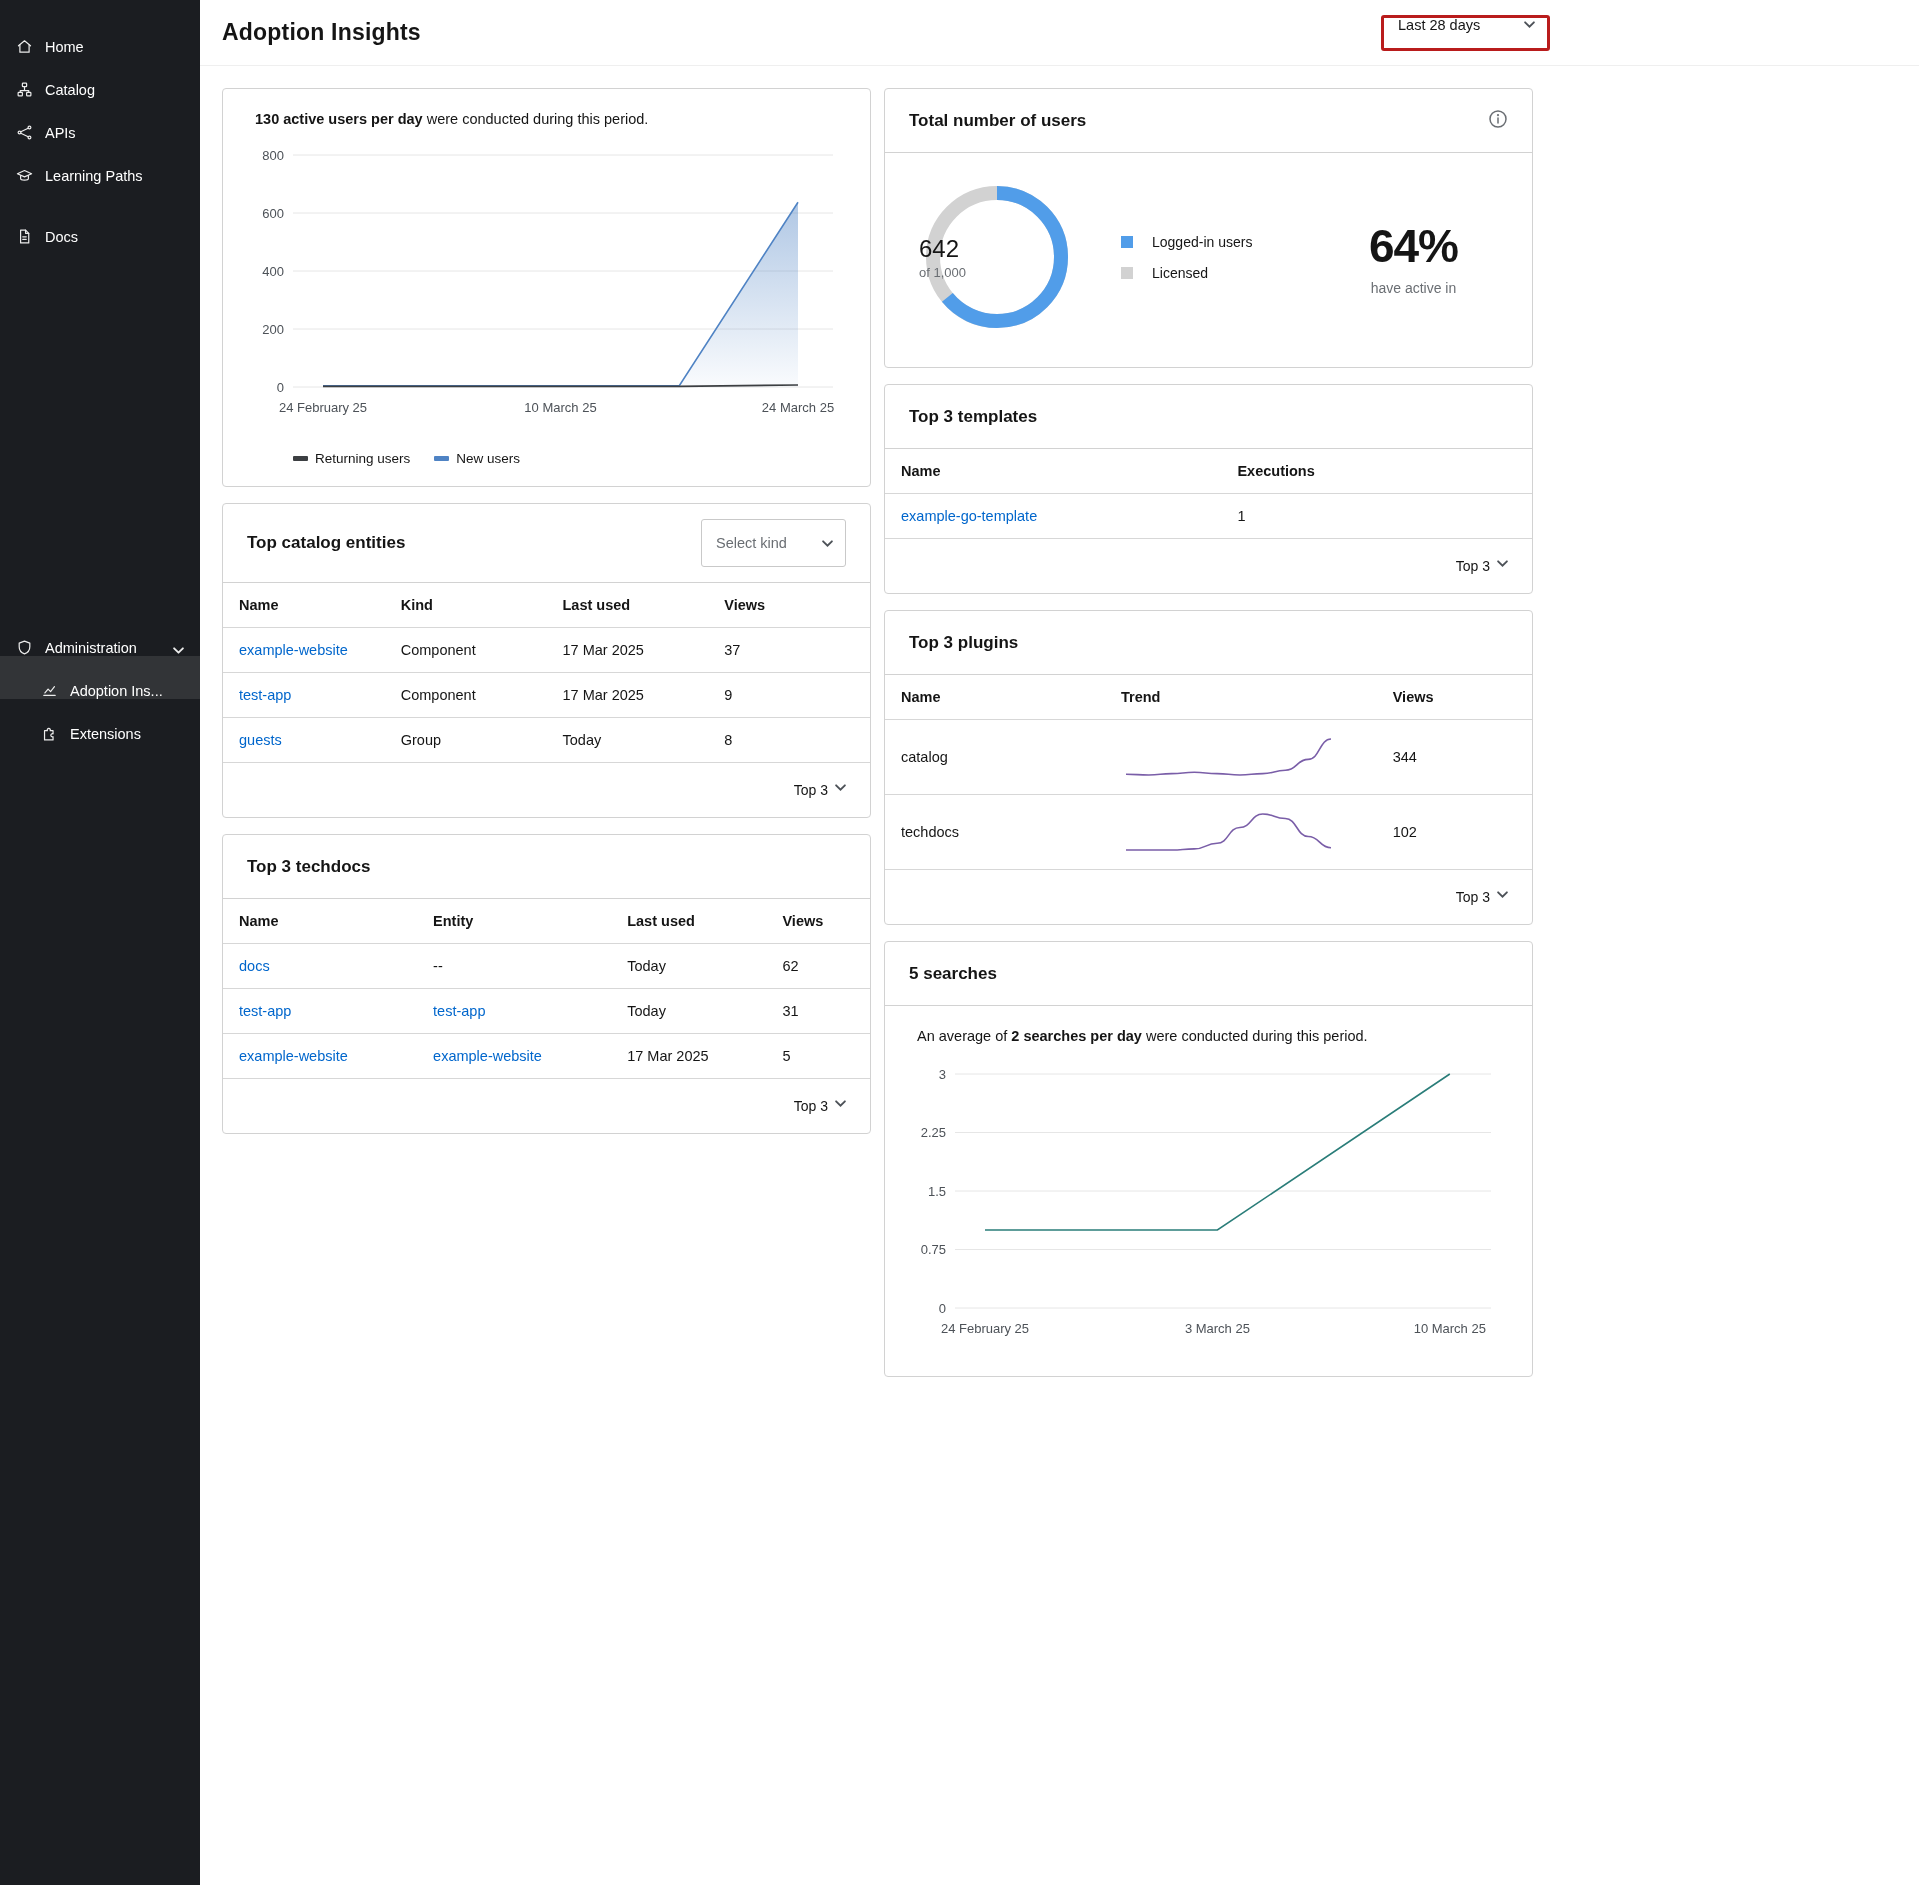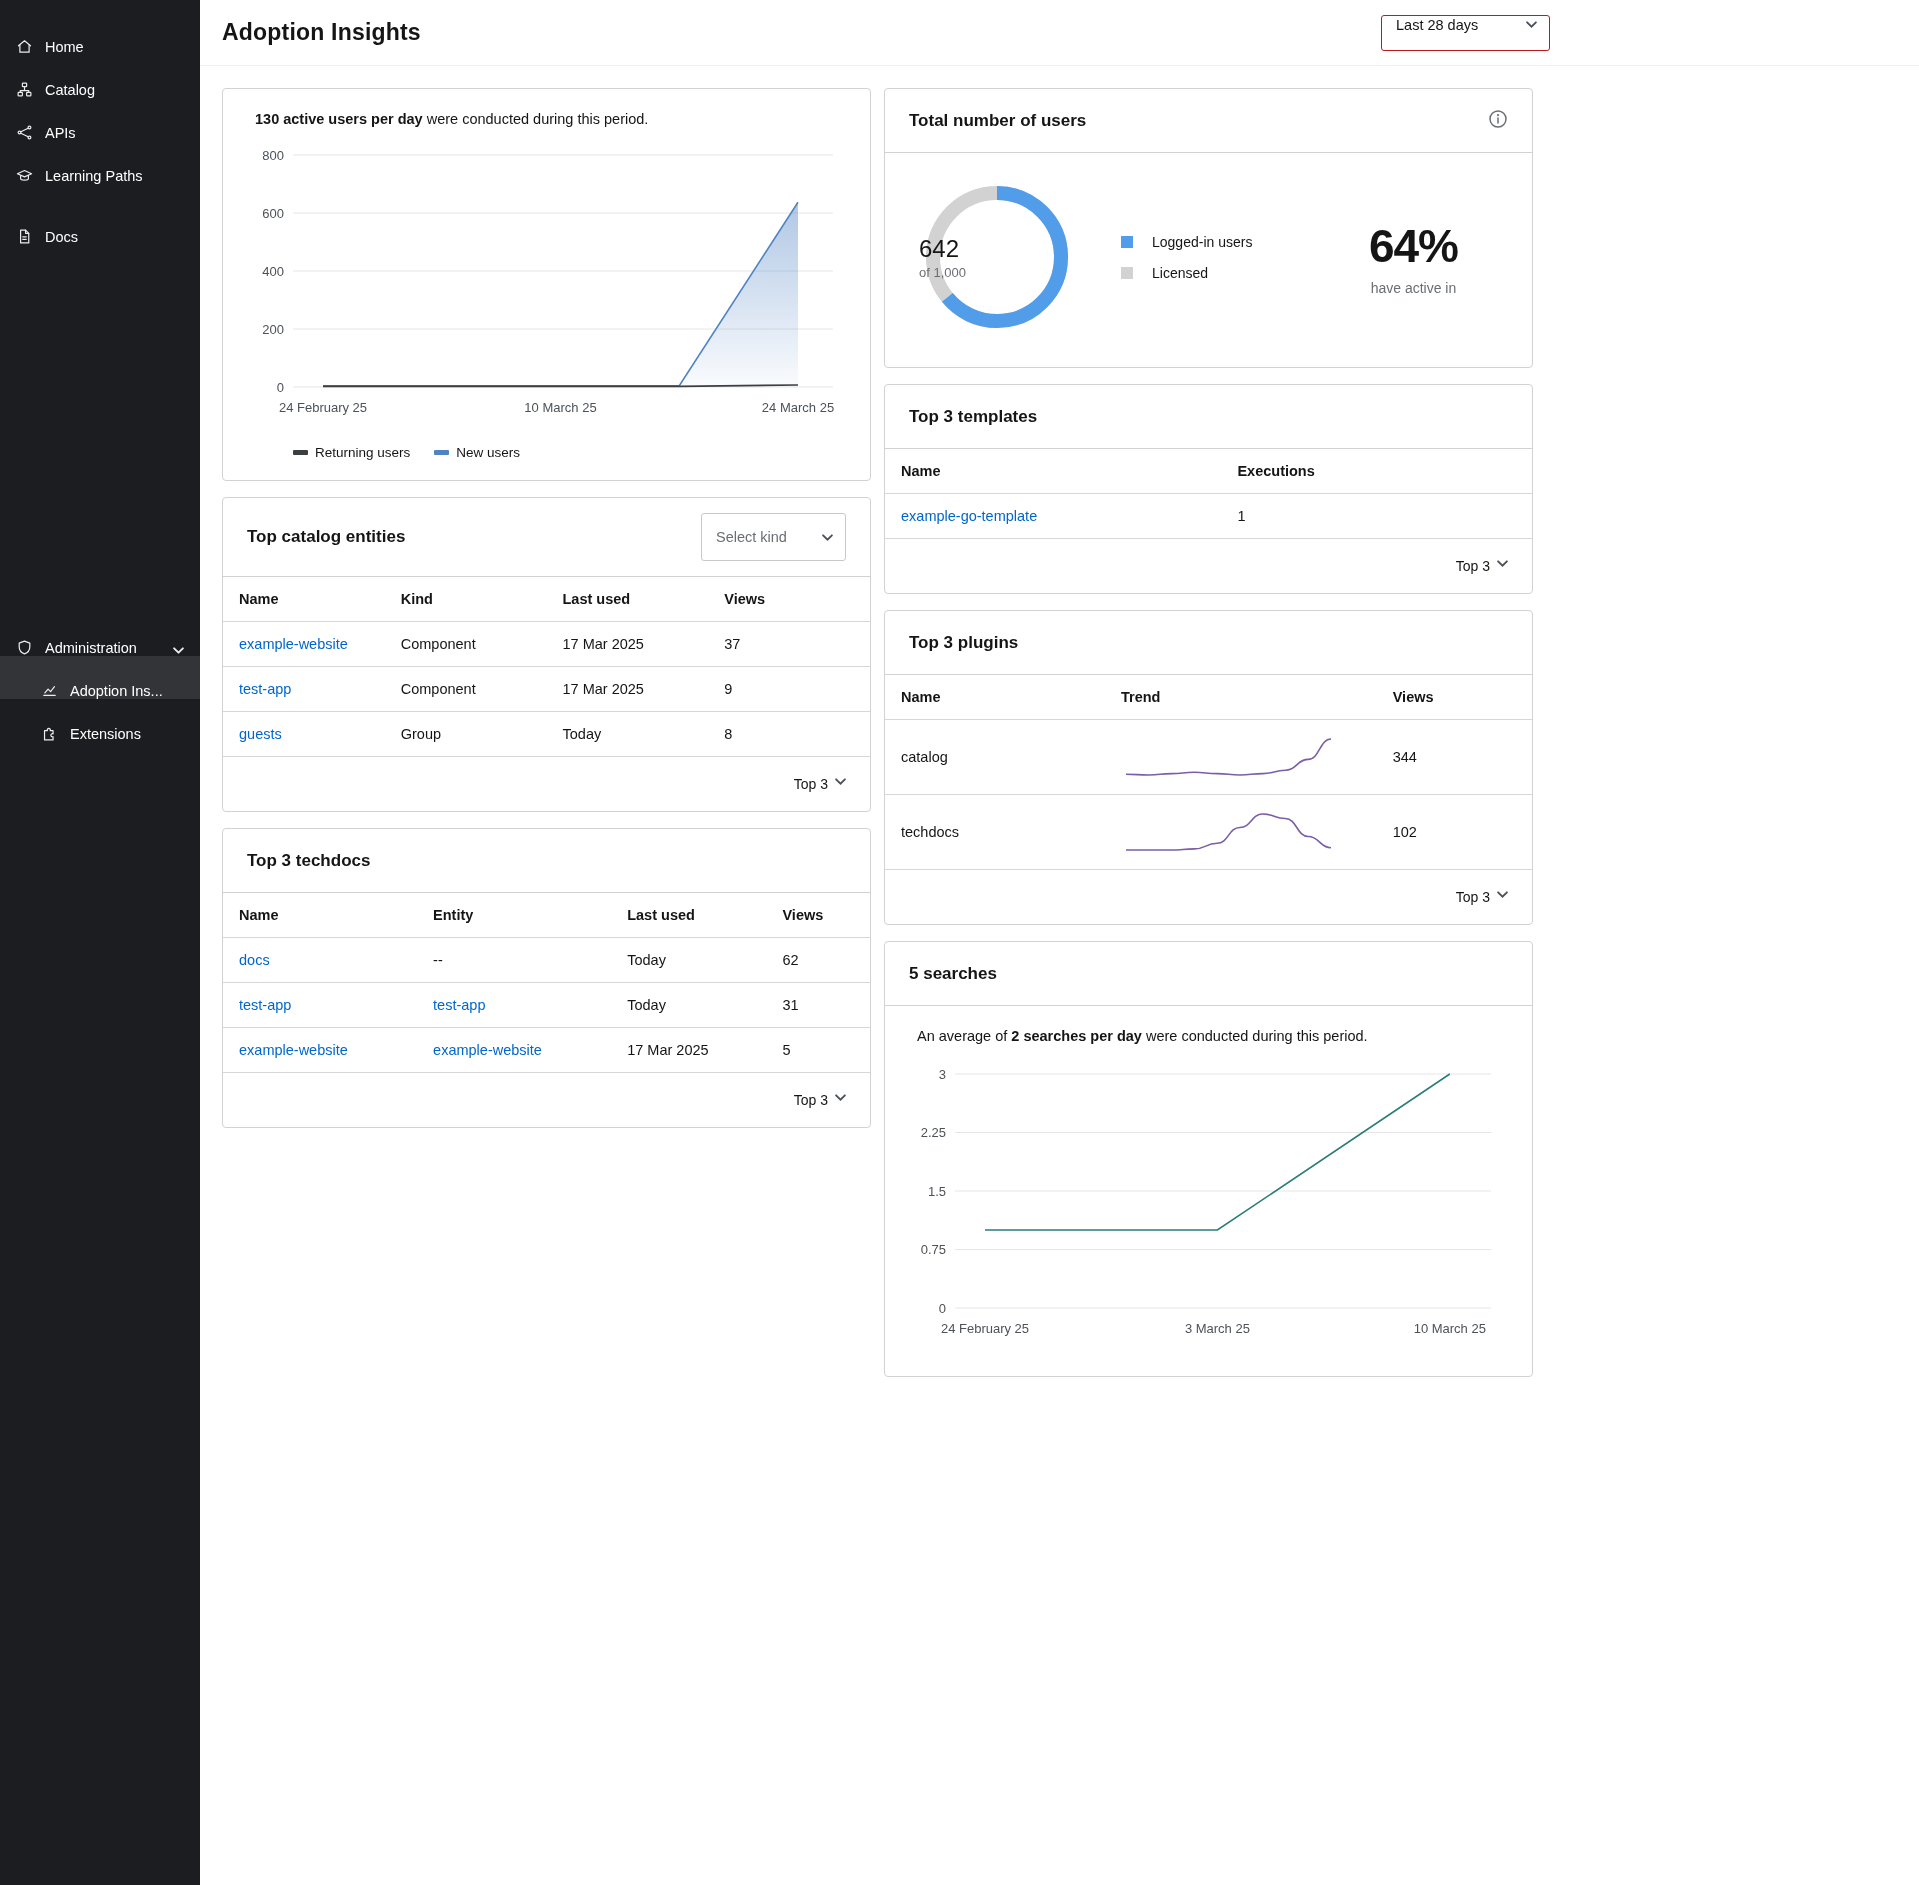--- a/index.html
+++ b/index.html
@@ -14,40 +14,40 @@
   .admin-group{margin-top:368px}
   .nav-item .grow{flex:1}
   .nav-item.sub{padding-left:41px}
   .nav-item.selected{background:rgba(255,255,255,.10)}
   .chev-sm{width:11px !important;height:11px !important}
 
   
   main{flex:1;position:relative;background:#fff}
   .topbar{height:66px;display:flex;align-items:center;padding-left:22px;border-bottom:1px solid #efefef}
   .page-title{font-size:23px;font-weight:700;letter-spacing:.2px}
-  .date-select{margin-left:auto;margin-right:369px;width:169px;height:36px;border:1px solid #b91c1c;border-radius:3px;
+  .date-select{margin-left:auto;margin-right:369px;width:169px;height:36px;border:3px solid #b91c1c;border-radius:3px;
     display:flex;align-items:center;justify-content:space-between;padding:0 12px 16px 14px;background:#fff;cursor:pointer}
   .content{display:flex;gap:13px;padding:22px 0 60px 22px;align-items:flex-start}
   .col{width:649px;display:flex;flex-direction:column;gap:16px}
 
   
   .card{background:#fff;border:1px solid #d2d2d2;border-radius:4px;width:100%}
   .card-header{display:flex;align-items:center;justify-content:space-between;padding:20px 24px;border-bottom:1px solid #d2d2d2;min-height:64px}
   .card-title{font-size:17px;font-weight:700}
   .card-body{padding:20px 24px 18px}
 
   .export-link{display:flex;align-items:center;gap:8px;color:var(--link-color,#0066cc);cursor:pointer;font-size:14.5px;text-decoration:none}
   .export-link svg{width:15px;height:15px;stroke:var(--link-color,#0066cc);fill:none;stroke-width:1.7;stroke-linecap:round;stroke-linejoin:round}
 
   .summary{font-size:14.5px;margin:2px 0 12px 8px}
   .summary b{font-weight:700}
 
   svg.xy-chart{display:block}
   svg .tick{fill:#4d5258;font-size:13px;font-family:"Liberation Sans",sans-serif}
-  .chart-legend{display:flex;gap:24px;align-items:center;margin:10px 0 2px 46px;font-size:13.5px}
+  .chart-legend{display:flex;gap:24px;align-items:center;margin:16px 0 2px 46px;font-size:13.5px}
   .legend-item{display:flex;align-items:center;gap:7px}
   .dash{display:inline-block;width:15px;height:5px;border-radius:1px;background:#888}
 
   
   table{width:100%;border-collapse:collapse;table-layout:fixed}
   th,td{text-align:left;padding:14px 16px;border-bottom:1px solid #d7d7d7;font-size:14.5px;overflow:hidden;text-overflow:ellipsis;white-space:nowrap}
   th{font-weight:700;color:#151515}
   .link{color:var(--link-color,#0066cc);text-decoration:none;cursor:pointer}
   .tbl-footer{display:flex;justify-content:flex-end;align-items:flex-start;gap:7px;padding:19px 24px;font-size:14px;cursor:pointer}
   .tbl-footer svg,.date-select svg,.select-box svg{width:11px;height:11px;stroke:#4d5258;fill:none;stroke-width:1.7;stroke-linecap:round}

